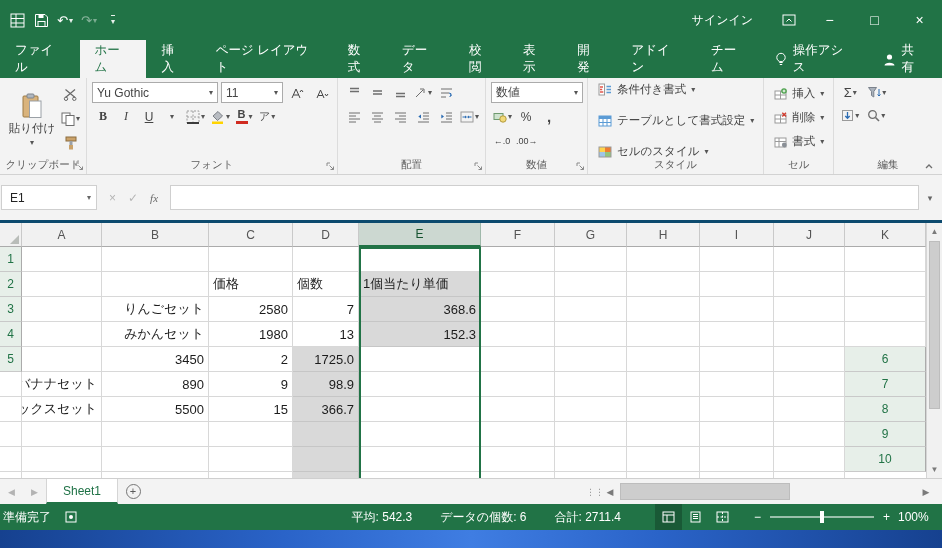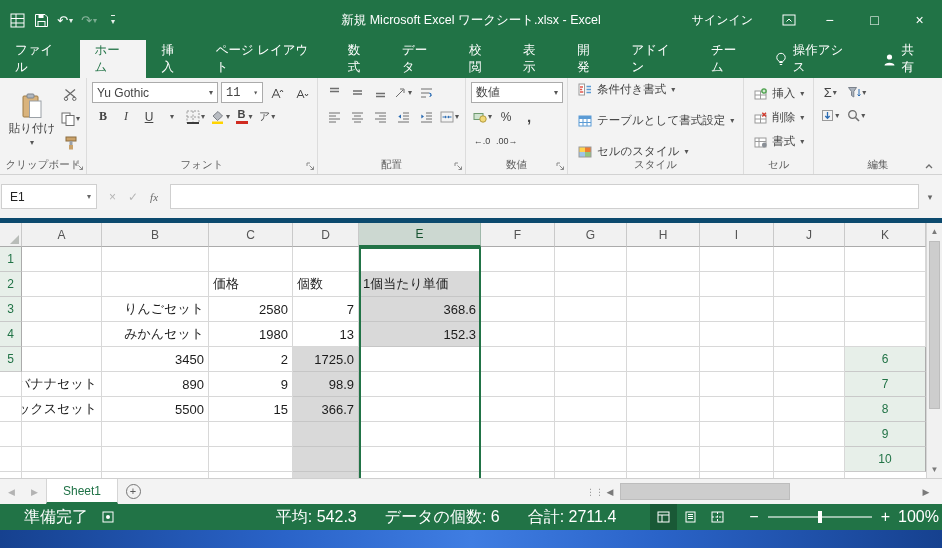--- a/index.html
+++ b/index.html
@@ -41,21 +41,21 @@
   .bold-b { font-weight:bold; font-family:"Liberation Serif","DejaVu Serif",serif; }
   .ital-i { font-style:italic; font-family:"Liberation Serif","DejaVu Serif",serif; }
   .und-u { text-decoration:underline; }
   .acolor { display:flex; flex-direction:column; align-items:center; line-height:1; }
   .acolor b { font-size:11px; }
   .cbar { width:12px; height:3px; margin-top:1px; }
   .wide-btn { display:flex; align-items:center; gap:5px; height:23px; font-size:11.5px; padding:0 5px; white-space:nowrap; }
   .collapse-ribbon { position:absolute; right:8px; bottom:4px; }
 
   
-  .formula { height:48px; background:#f3f3f3; border-bottom:5px solid #0c4a6e; display:flex; align-items:center; padding:0 1px; flex-shrink:0; }
+  .formula { height:48px; background:#f3f3f3; border-bottom:3px solid #0c4a6e; display:flex; align-items:center; padding:0 1px; flex-shrink:0; }
   .namebox { width:96px; height:25px; background:#fff; border:1px solid #cfcfcf; display:flex; align-items:center; font-size:12px; padding-left:8px; }
   .namebox .arrow { margin-left:auto; padding:0 5px; color:#666; }
   .fxzone { display:flex; align-items:center; gap:12px; padding:0 12px; color:#b5b5b5; font-size:12px; }
   .fx { font-style:italic; font-family:"Liberation Serif","DejaVu Serif",serif; color:#6a6a6a; font-size:11px; }
   .fbar { flex:1; height:25px; background:#fff; border:1px solid #cfcfcf; }
   .fexp { width:22px; display:flex; align-items:center; justify-content:center; color:#666; font-size:9px; }
 
   
   .sheetarea { flex:1; display:flex; min-height:0; }
   .grid { flex:1; position:relative; overflow:hidden; background:#fff; }
@@ -81,21 +81,21 @@
   .sheet-tab { padding:0 16px; display:flex; align-items:center; background:#fff; color:#1e7145; border-left:1px solid #d5d5d5; border-right:1px solid #d5d5d5; border-bottom:2px solid #217346; }
   .newsheet { width:30px; display:flex; align-items:center; justify-content:center; }
   .newsheet span { width:15px; height:15px; border:1px solid #767676; border-radius:50%; color:#5a5a5a; display:flex; align-items:center; justify-content:center; font-size:11px; line-height:1; }
   .tabbar .splitter { width:10px; display:flex; align-items:center; justify-content:center; color:#9a9a9a; font-size:9px; }
   .hscroll { margin-left:auto; width:352px; display:flex; align-items:center; padding-right:6px; }
   .hs-arrow { width:20px; display:flex; align-items:center; justify-content:center; color:#7a7a7a; font-size:9px; }
   .hs-track { flex:1; height:100%; display:flex; align-items:center; }
   .hthumb { width:170px; height:17px; background:#cdcdcd; border:1px solid #bdbdbd; }
 
   
-  .status { height:26px; background:#217346; color:#fff; display:flex; align-items:center; font-size:16px; padding-left:24px; flex-shrink:0; }
+  .status { height:26px; background:#217346; color:#fff; display:flex; align-items:center; font-size:12px; padding-left:3px; flex-shrink:0; }
   .status .ready { margin-right:14px; }
   .stats { margin-left:auto; display:flex; gap:28px; margin-right:34px; }
   .viewbtns { display:flex; margin-right:10px; }
   .vb { width:27px; height:26px; display:flex; align-items:center; justify-content:center; }
   .vb.active { background:rgba(0,0,0,.22); }
   .zoom { display:flex; align-items:center; gap:9px; padding:0 8px; }
   .ztrack { width:104px; height:2px; background:rgba(255,255,255,.55); position:relative; }
   .ztick { position:absolute; left:50%; top:-3px; width:1px; height:8px; background:rgba(255,255,255,.75); }
   .zthumb { position:absolute; left:50%; top:-5px; width:4px; height:12px; background:#fff; transform:translateX(-50%); }
   .zoomtext { width:44px; text-align:right; padding-right:14px; }
@@ -130,21 +130,20 @@
         <span class="tiny">▾</span>
       </div>
       <div class="qat-btn disabled">
         <span>↷</span>
         <span class="tiny">▾</span>
       </div>
       <div class="qat-btn">
         <span class="tiny" style="border-top:1px solid #fff; padding-top:1px;">▾</span>
       </div>
     </div>
-    <div class="tb-title">新規 Microsoft Excel ワークシート.xlsx - Excel</div>
     <div class="tb-right">
       <div class="signin">サインイン</div>
       <div class="ribbonopt">
         <svg width="14" height="12">
             <rect x="1" y="1" width="12" height="10" fill="none" stroke="#fff"></rect>
             <path d="M4.5 7.5 L7 5 L9.5 7.5" fill="none" stroke="#fff"></path>
           </svg>
       </div>
       <div class="winbtn">−</div>
       <div class="winbtn">□</div>
@@ -226,21 +225,21 @@
       </div>
     </div>
 
     <div class="group">
       <div class="colstack">
         <div class="btnrow" style="gap:3px;">
           <div class="combo" style="width:126px;">
             <span>Yu Gothic</span>
             <span class="arrow">▾</span>
           </div>
-          <div class="combo" style="width:42px;font-family:Liberation Mono, monospace;">
+          <div class="combo" style="width:62px;">
             <span>11</span>
             <span class="arrow">▾</span>
           </div>
           <div class="sbtn">
             <svg width="13" height="12">
                 <path d="M1 11 L5 2 L9 11 M2.5 8 H7.5" stroke="#444" fill="none"></path>
                 <path d="M11 5 L12.5 3 L14 5" stroke="#444" fill="none" transform="translate(-2,0)"></path>
               </svg>
           </div>
           <div class="sbtn">

